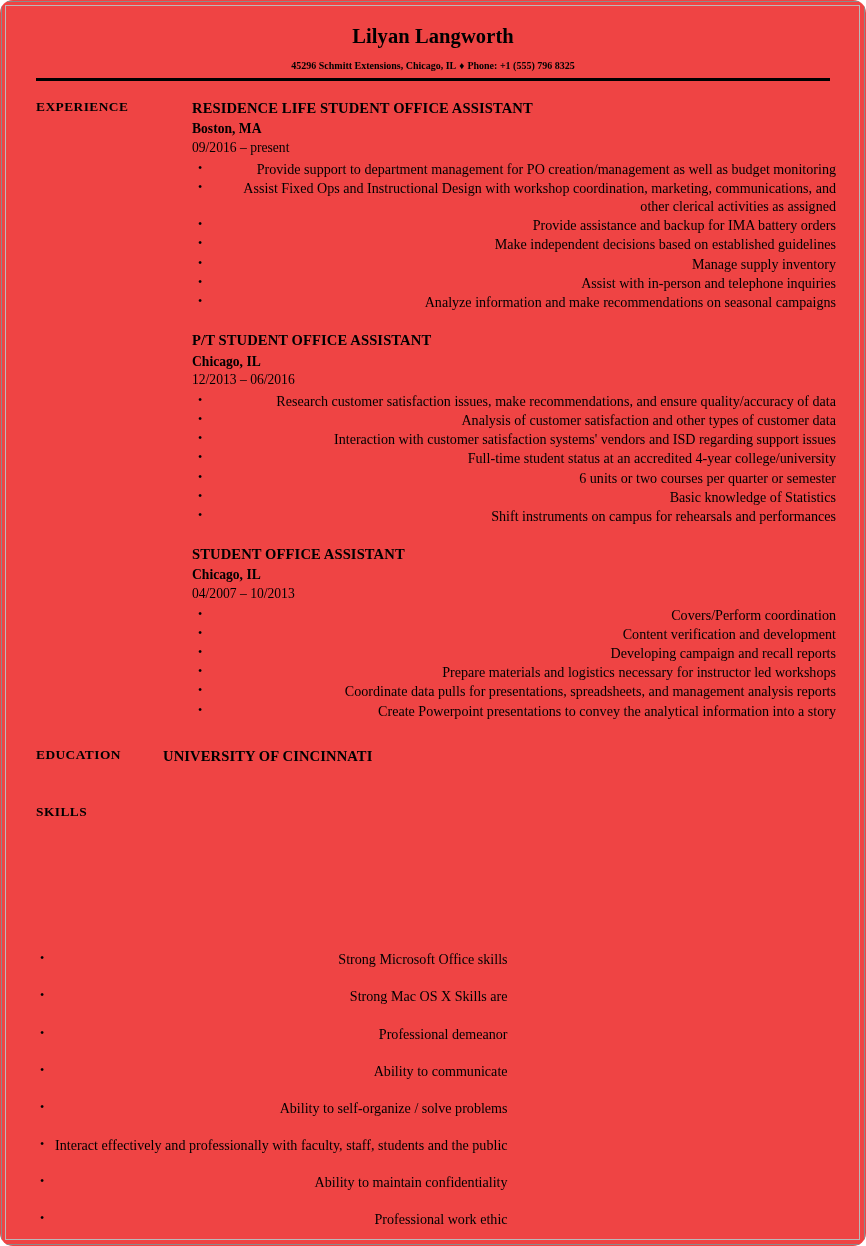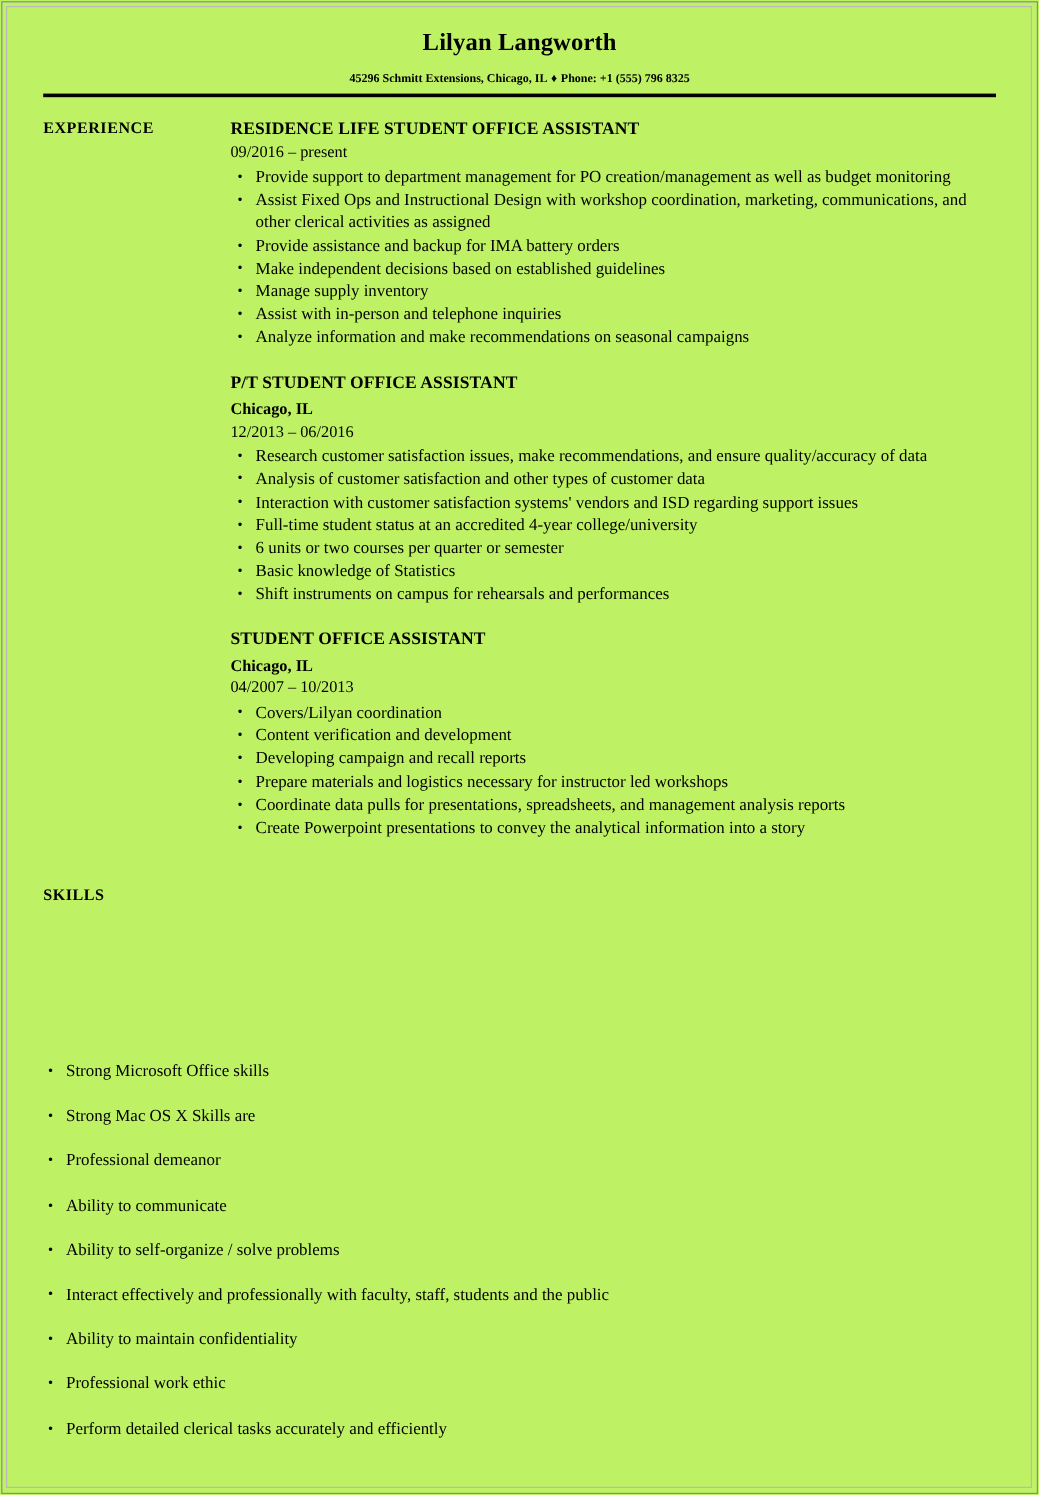--- a/index.html
+++ b/index.html
@@ -10,22 +10,23 @@
   body {
     font-family: "Liberation Serif", "DejaVu Serif", serif;
     color: #000000;
   }
 
   .page {
     position: relative;
     width: 866px;
     height: 1246px;
     box-sizing: border-box;
-    background: #bef264;
+    background: #ef4444;
     overflow: hidden;
+    border-radius: 13px;
   }
 
   
   .frame-outer {
     position: absolute;
     left: 1px;
     top: 1px;
     right: 1px;
     bottom: 1px;
     border: 1px solid #8a8a8a;
@@ -126,20 +127,21 @@
     line-height: 1.3;
     margin: 0;
     padding-top: 1px;
   }
 
   
   ul.bullets {
     list-style: none;
     margin: 0;
     padding: 2px 0 0 0;
+    text-align: right;
   }
   ul.bullets > li {
     position: relative;
     padding-left: 21px;
     padding-top: 1px;
     font-size: 14.1px;
     line-height: 1.29;
     margin: 0;
   }
   ul.bullets > li::before {
@@ -190,20 +192,21 @@
       <hr class="header-rule">
     </header>
 
     <section class="section" id="experience-section">
       <div class="section-label">EXPERIENCE</div>
 
       <div class="section-body">
 
         <article class="job">
           <div class="job-title">RESIDENCE LIFE STUDENT OFFICE ASSISTANT</div>
+          <div class="job-location">Boston, MA</div>
           <div class="job-dates">09/2016 – present</div>
           <ul class="bullets">
             <li>Provide support to department management for PO creation/management as well as budget monitoring</li>
             <li>Assist Fixed Ops and Instructional Design with workshop coordination, marketing, communications, and other clerical activities as assigned</li>
             <li>Provide assistance and backup for IMA battery orders</li>
             <li>Make independent decisions based on established guidelines</li>
             <li>Manage supply inventory</li>
             <li>Assist with in-person and telephone inquiries</li>
             <li>Analyze information and make recommendations on seasonal campaigns</li>
           </ul>
@@ -222,32 +225,38 @@
             <li>Basic knowledge of Statistics</li>
             <li>Shift instruments on campus for rehearsals and performances</li>
           </ul>
         </article>
 
         <article class="job">
           <div class="job-title">STUDENT OFFICE ASSISTANT</div>
           <div class="job-location">Chicago, IL</div>
           <div class="job-dates">04/2007 – 10/2013</div>
           <ul class="bullets">
-            <li>Covers/Lilyan coordination</li>
+            <li>Covers/Perform coordination</li>
             <li>Content verification and development</li>
             <li>Developing campaign and recall reports</li>
             <li>Prepare materials and logistics necessary for instructor led workshops</li>
             <li>Coordinate data pulls for presentations, spreadsheets, and management analysis reports</li>
             <li>Create Powerpoint presentations to convey the analytical information into a story</li>
           </ul>
         </article>
 
       </div>
     </section>
 
+    <section class="section" id="education-section">
+      <div class="section-label">EDUCATION</div>
+      <div class="section-body">
+        <div class="school-name">UNIVERSITY OF CINCINNATI</div>
+      </div>
+    </section>
 
     <section class="section" id="skills-section">
       <div class="section-label">SKILLS</div>
       <div class="section-body">
         <ul class="bullets skills-list">
           <li>Strong Microsoft Office skills</li>
           <li>Strong Mac OS X Skills are</li>
           <li>Professional demeanor</li>
           <li>Ability to communicate</li>
           <li>Ability to self-organize / solve problems</li>

